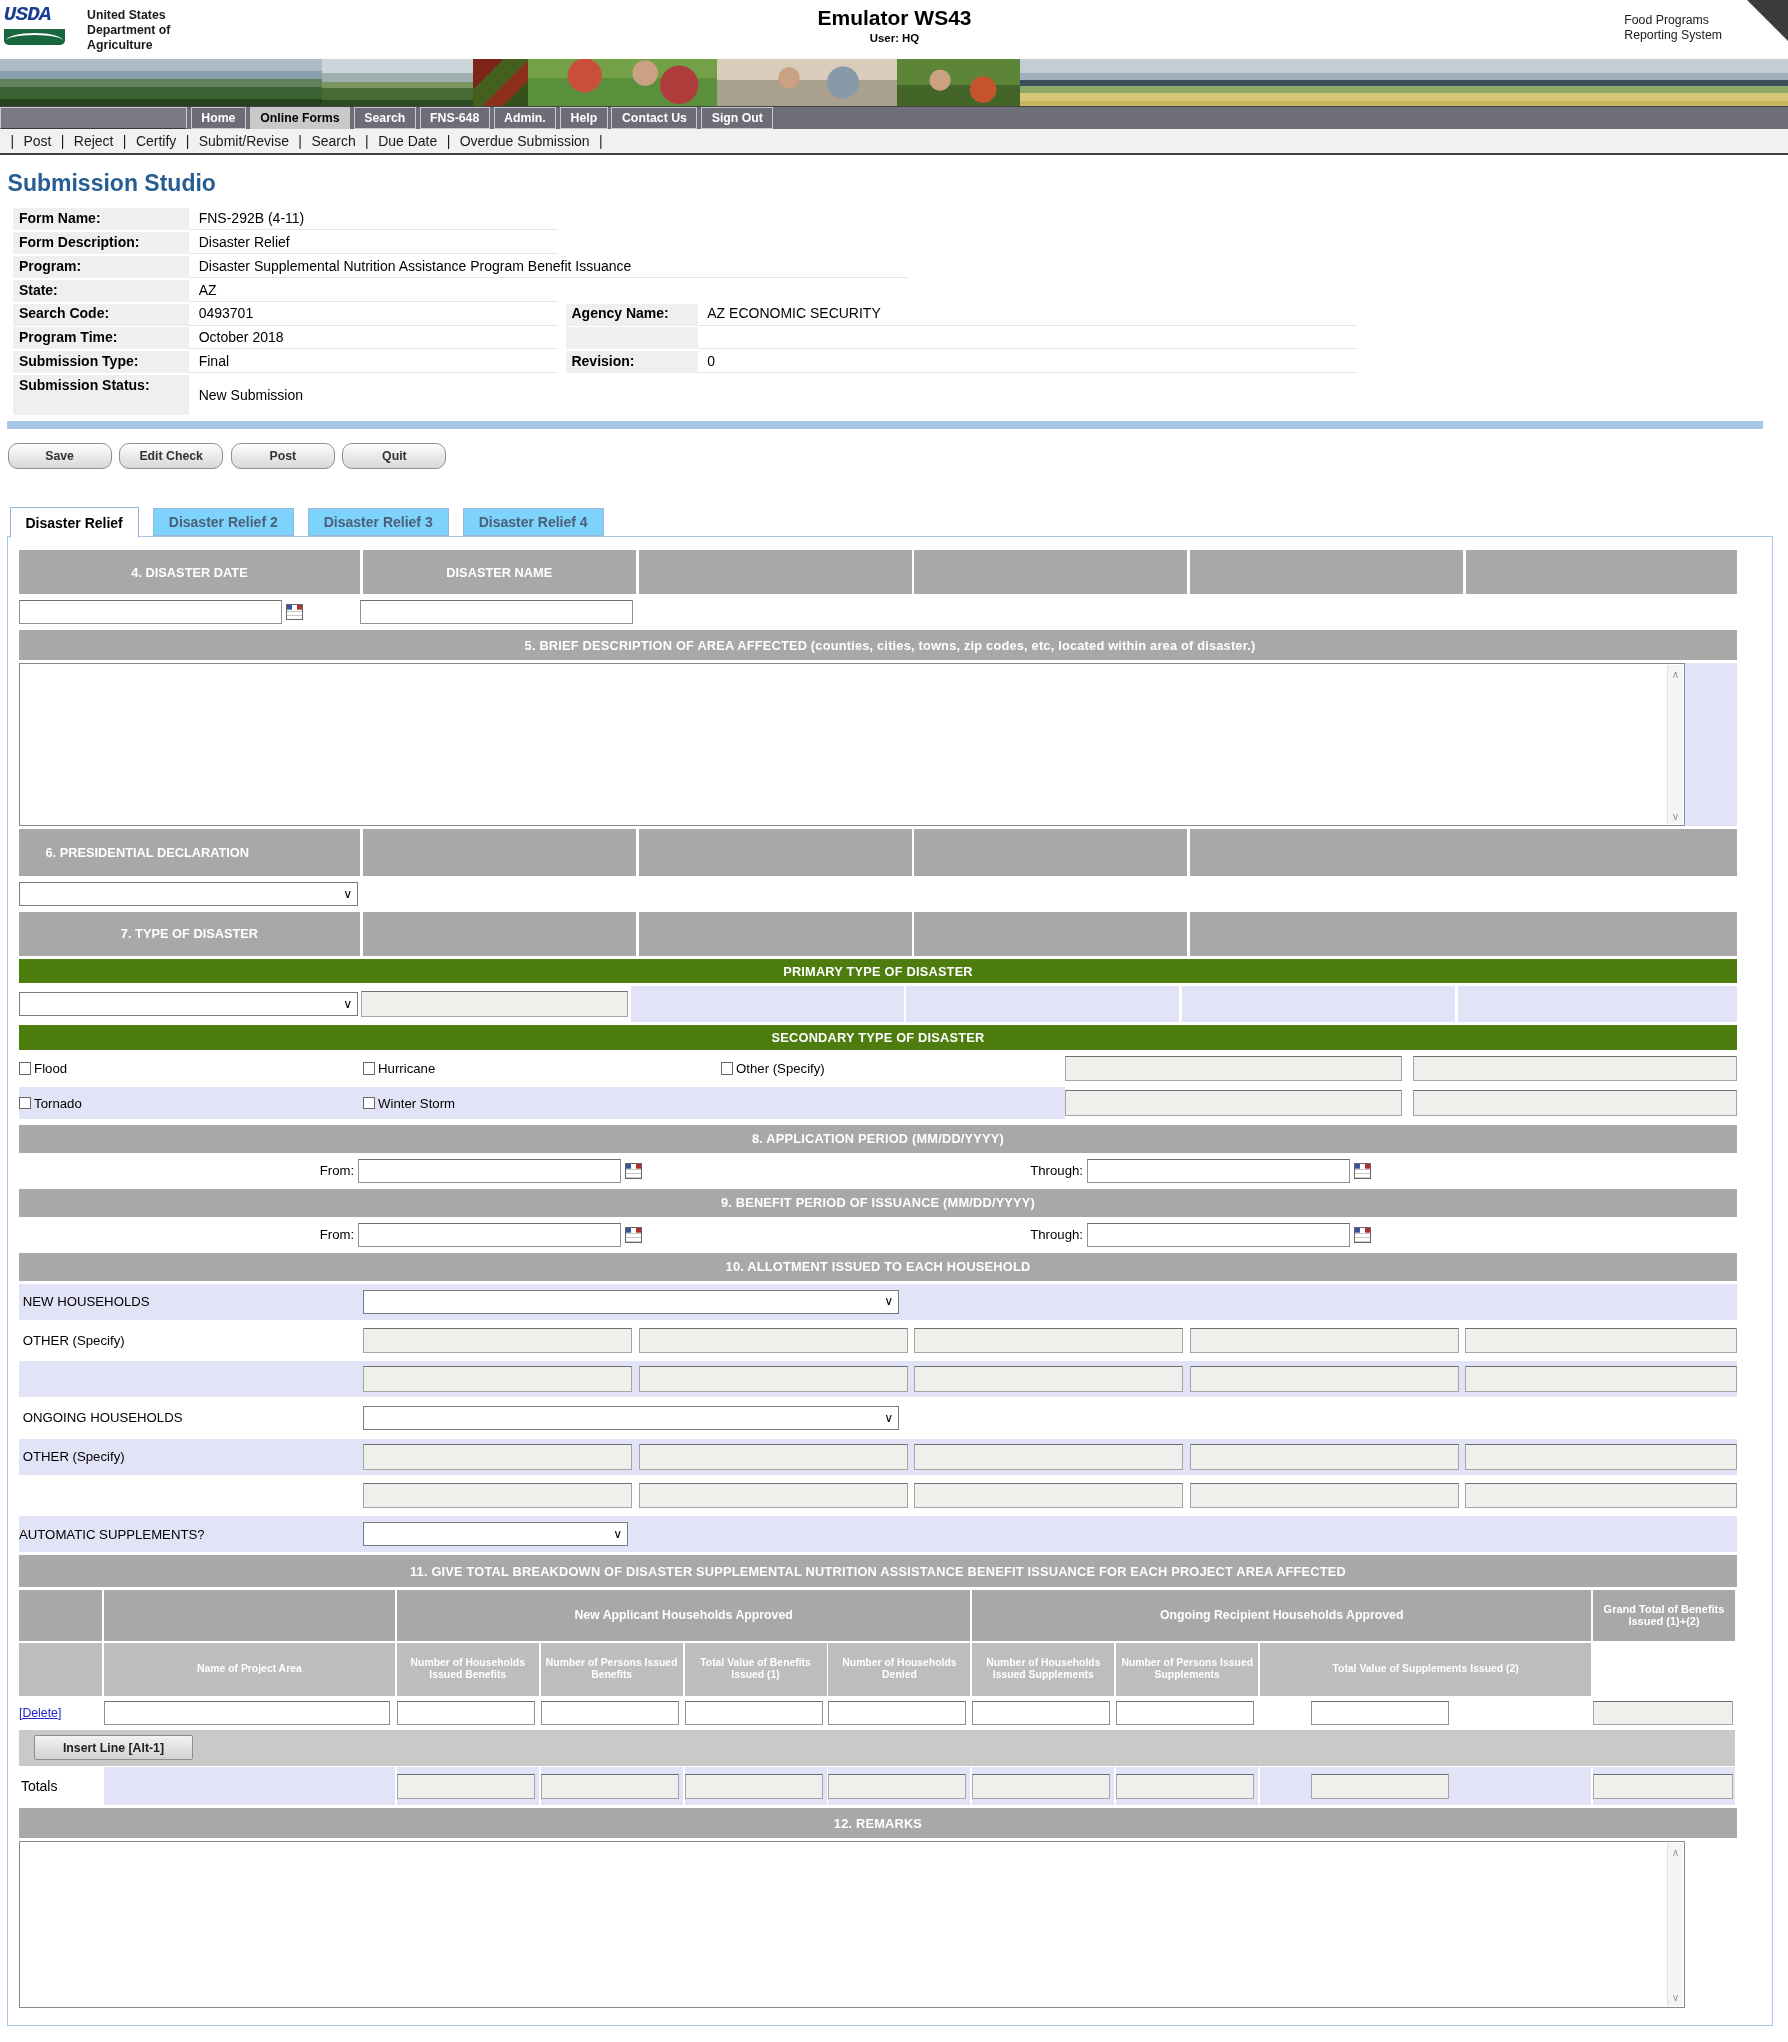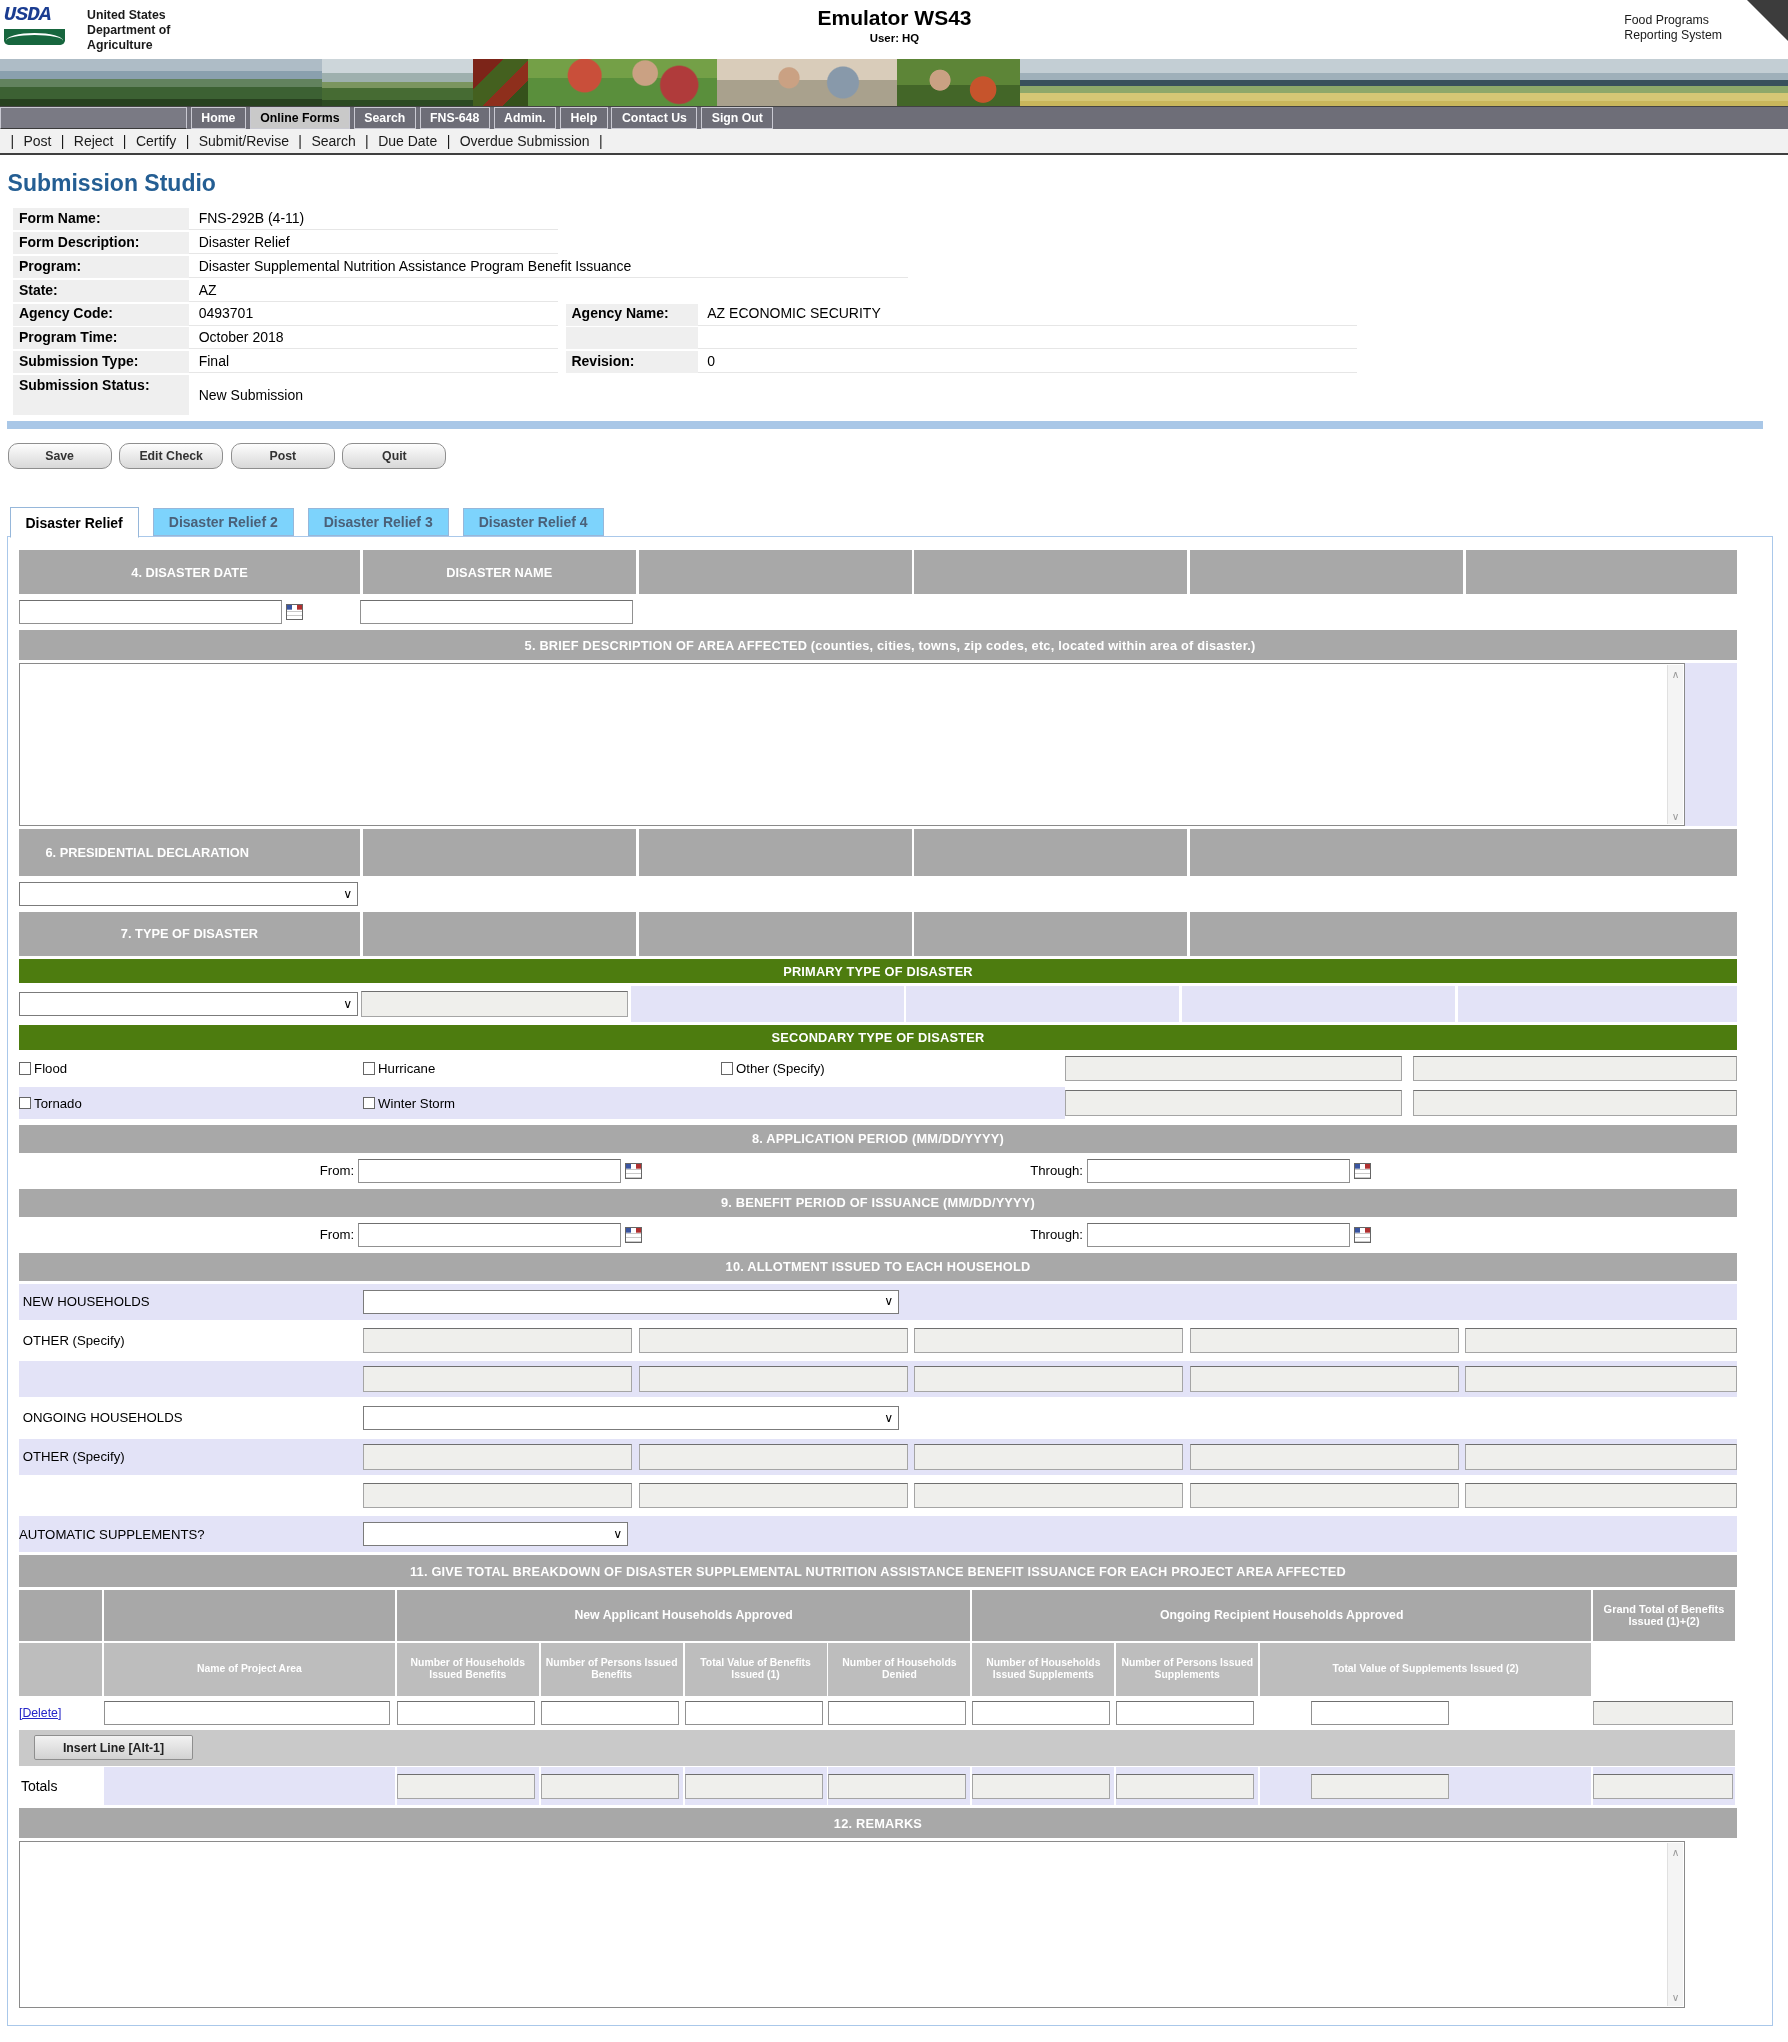--- a/index.html
+++ b/index.html
@@ -181,21 +181,21 @@
     </div>
     <div class="drow">
       <div class="dlabel">Program:</div>
       <div class="dval wide">Disaster Supplemental Nutrition Assistance Program Benefit Issuance</div>
     </div>
     <div class="drow">
       <div class="dlabel">State:</div>
       <div class="dval">AZ</div>
     </div>
     <div class="drow">
-      <div class="dlabel">Agency Code:</div>
+      <div class="dlabel">Search Code:</div>
       <div class="dval">0493701</div>
       <div class="dlabel2">Agency Name:</div>
       <div class="dval2">AZ ECONOMIC SECURITY</div>
     </div>
     <div class="drow">
       <div class="dlabel">Program Time:</div>
       <div class="dval">October 2018</div>
       <div class="dlabel2"></div>
       <div class="dval2"></div>
     </div>

